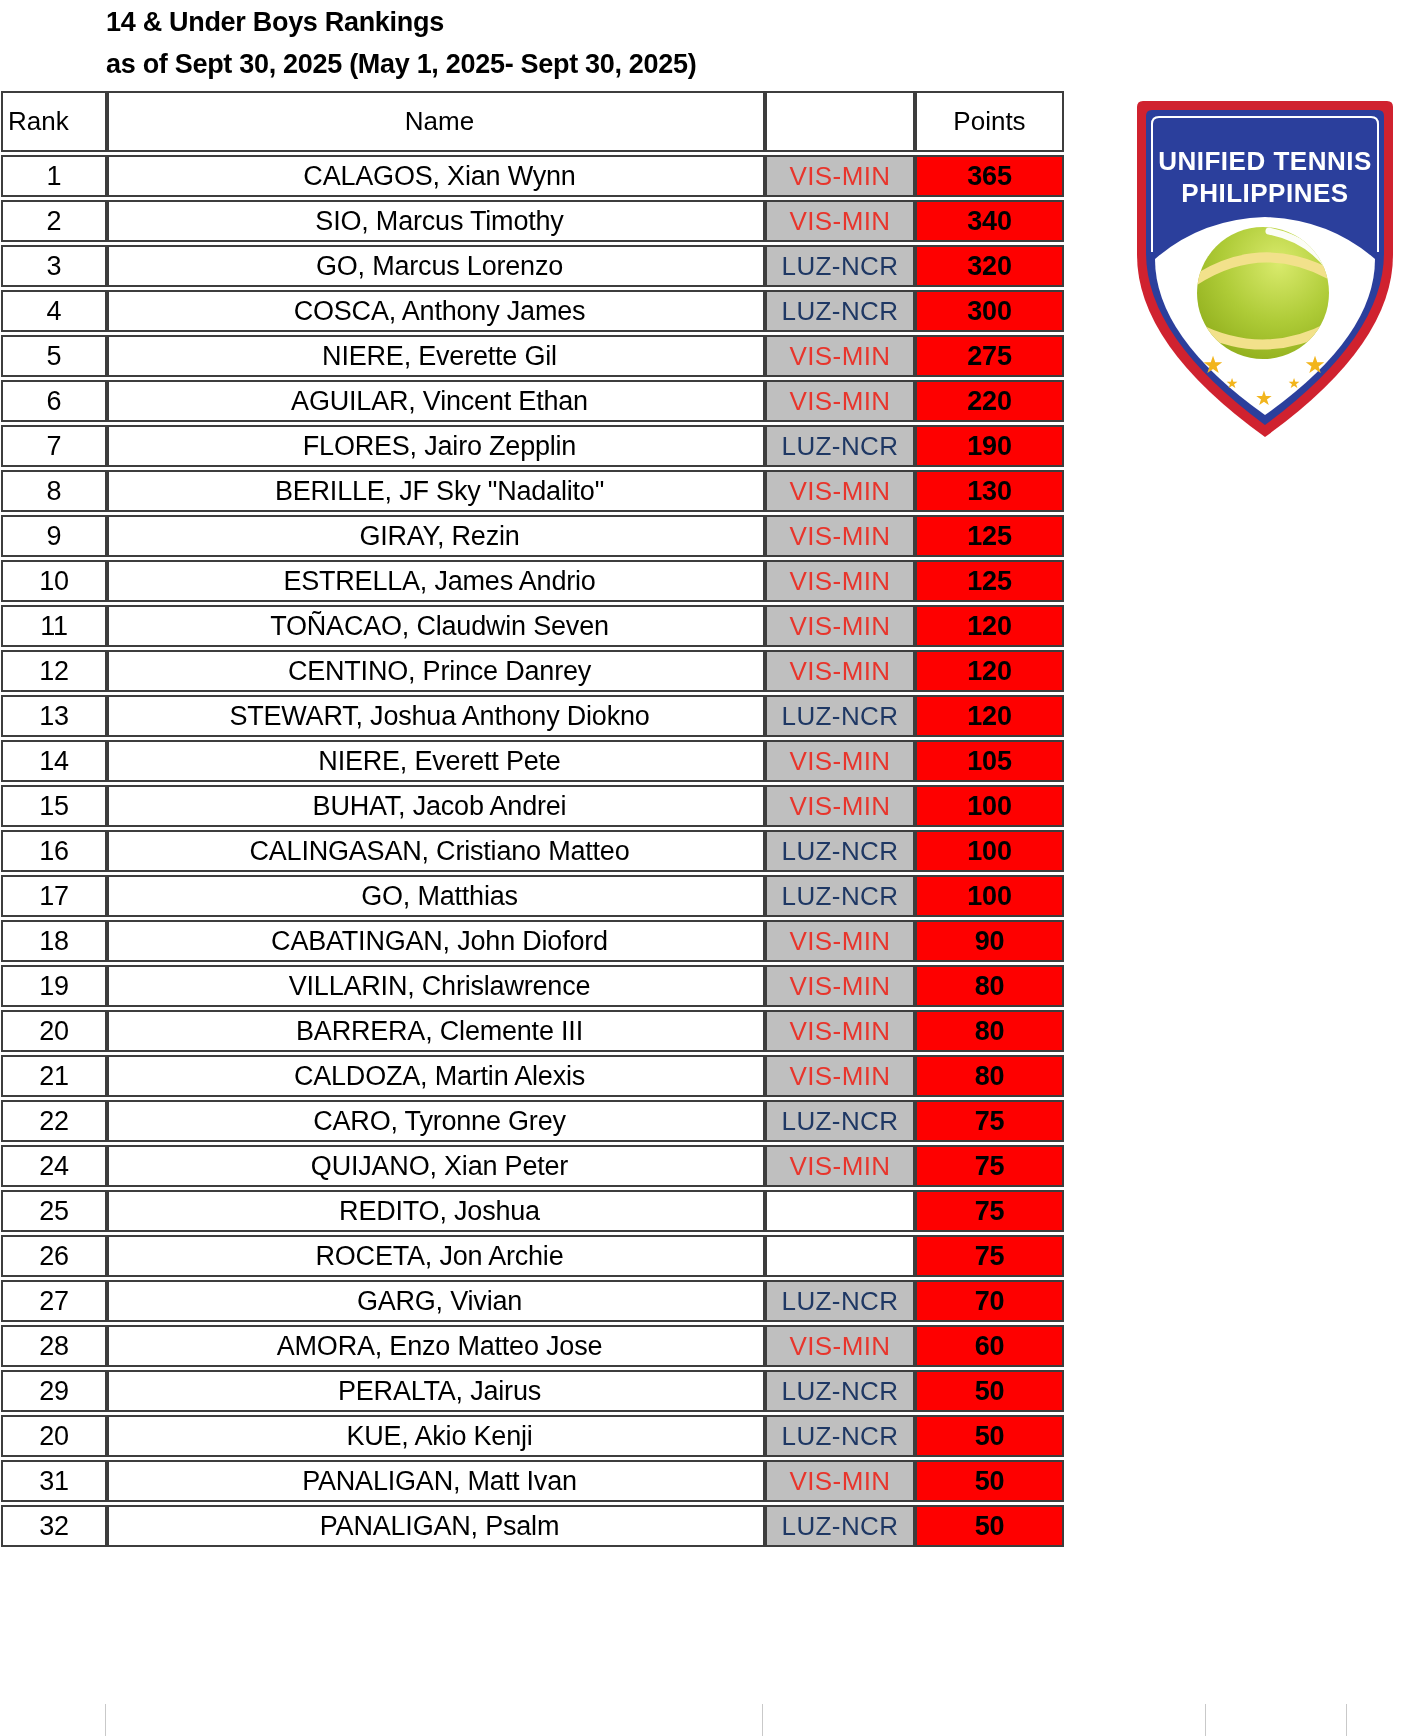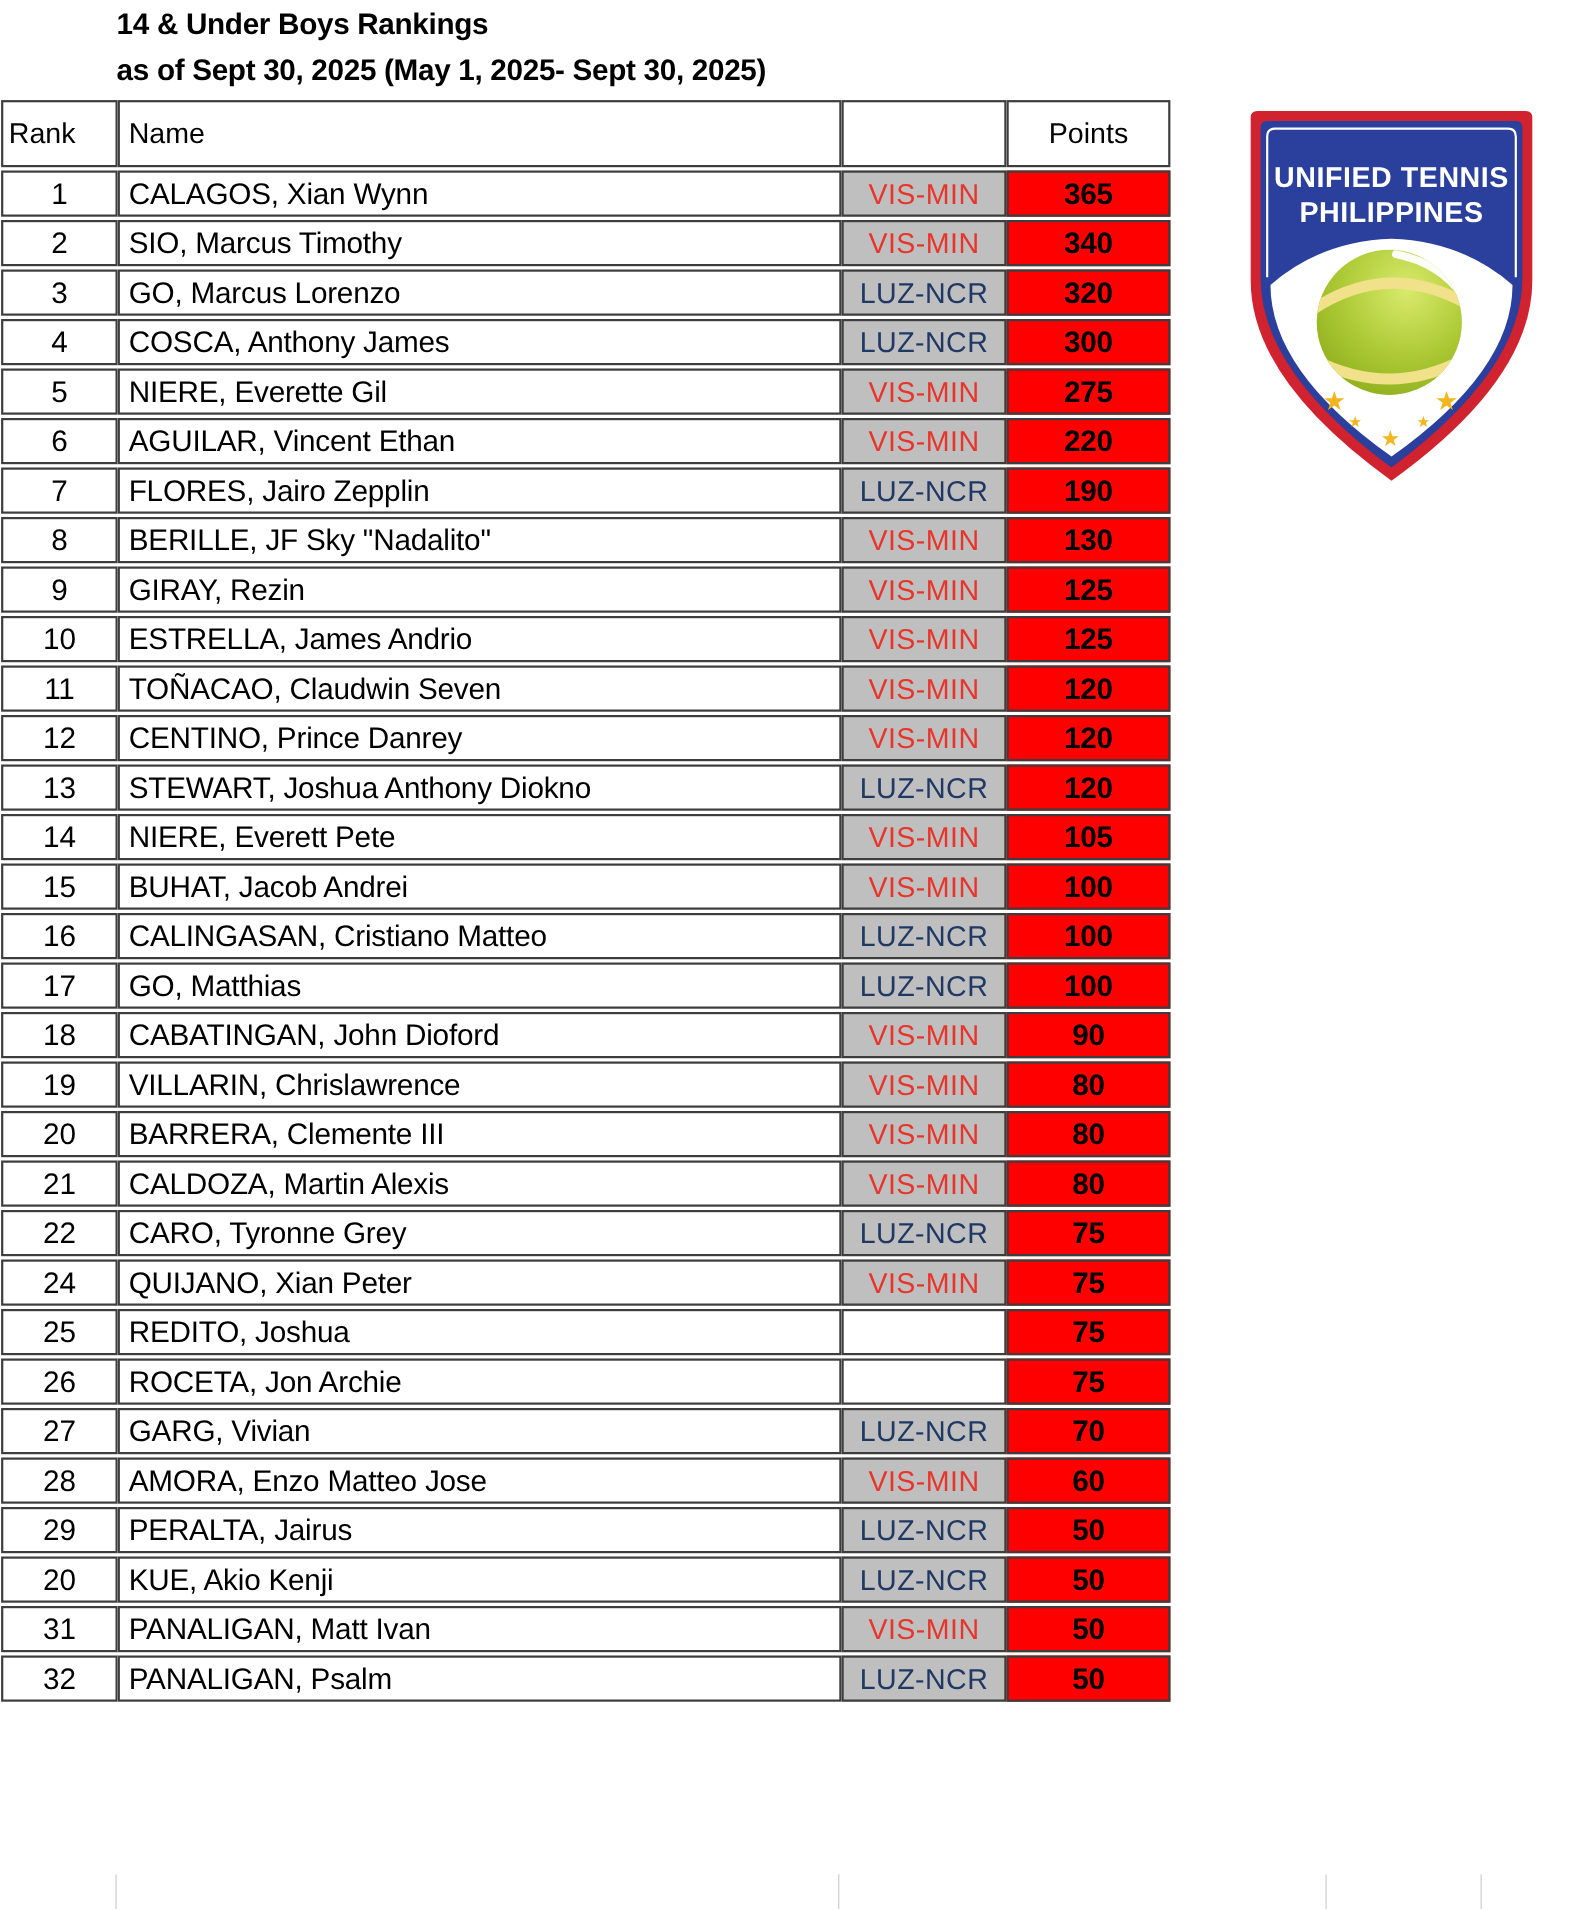--- a/index.html
+++ b/index.html
@@ -16,21 +16,21 @@
     border-collapse:separate;border-spacing:0 3px;table-layout:fixed;
   }
   th,td{
     box-sizing:border-box;border:2px solid var(--table_border,#3d3d3d);
     background:#fff;overflow:hidden;white-space:nowrap;vertical-align:middle;
   }
   th{height:61px;font-weight:normal;font-size:26px;text-align:center;}
   td{height:42px;font-size:27px;letter-spacing:-0.2px;}
   .c-rank{width:106px;text-align:center;}
   th.c-rank{text-align:left;padding-left:5px;}
-  .c-name{width:658px;text-align:left;padding-left:8px;}
+  .c-name{width:658px;text-align:center;padding-left:8px;}
   .c-region{width:150px;text-align:center;font-size:26px;letter-spacing:0.4px;}
   .c-points{width:149px;text-align:center;}
   td.c-points{background:var(--points_bg,#fe0000);font-weight:bold;color:#000;}
   td.c-region.vis{background:var(--region_bg,#bfbfbf);color:var(--vis_min_text,#e8352c);}
   td.c-region.luz{background:var(--region_bg,#bfbfbf);color:var(--luz_ncr_text,#1f3864);}
   td.c-region.blank{background:#ffffff;}
   .logo{position:absolute;left:1133px;top:96px;width:264px;height:346px;}
   .grid-line{position:absolute;top:1704px;width:1px;height:32px;background:#c9c9c9;}
   .gl1{left:105px;} .gl2{left:762px;} .gl3{left:1205px;} .gl4{left:1346px;}
   .star{font-family:"DejaVu Sans",sans-serif;}

